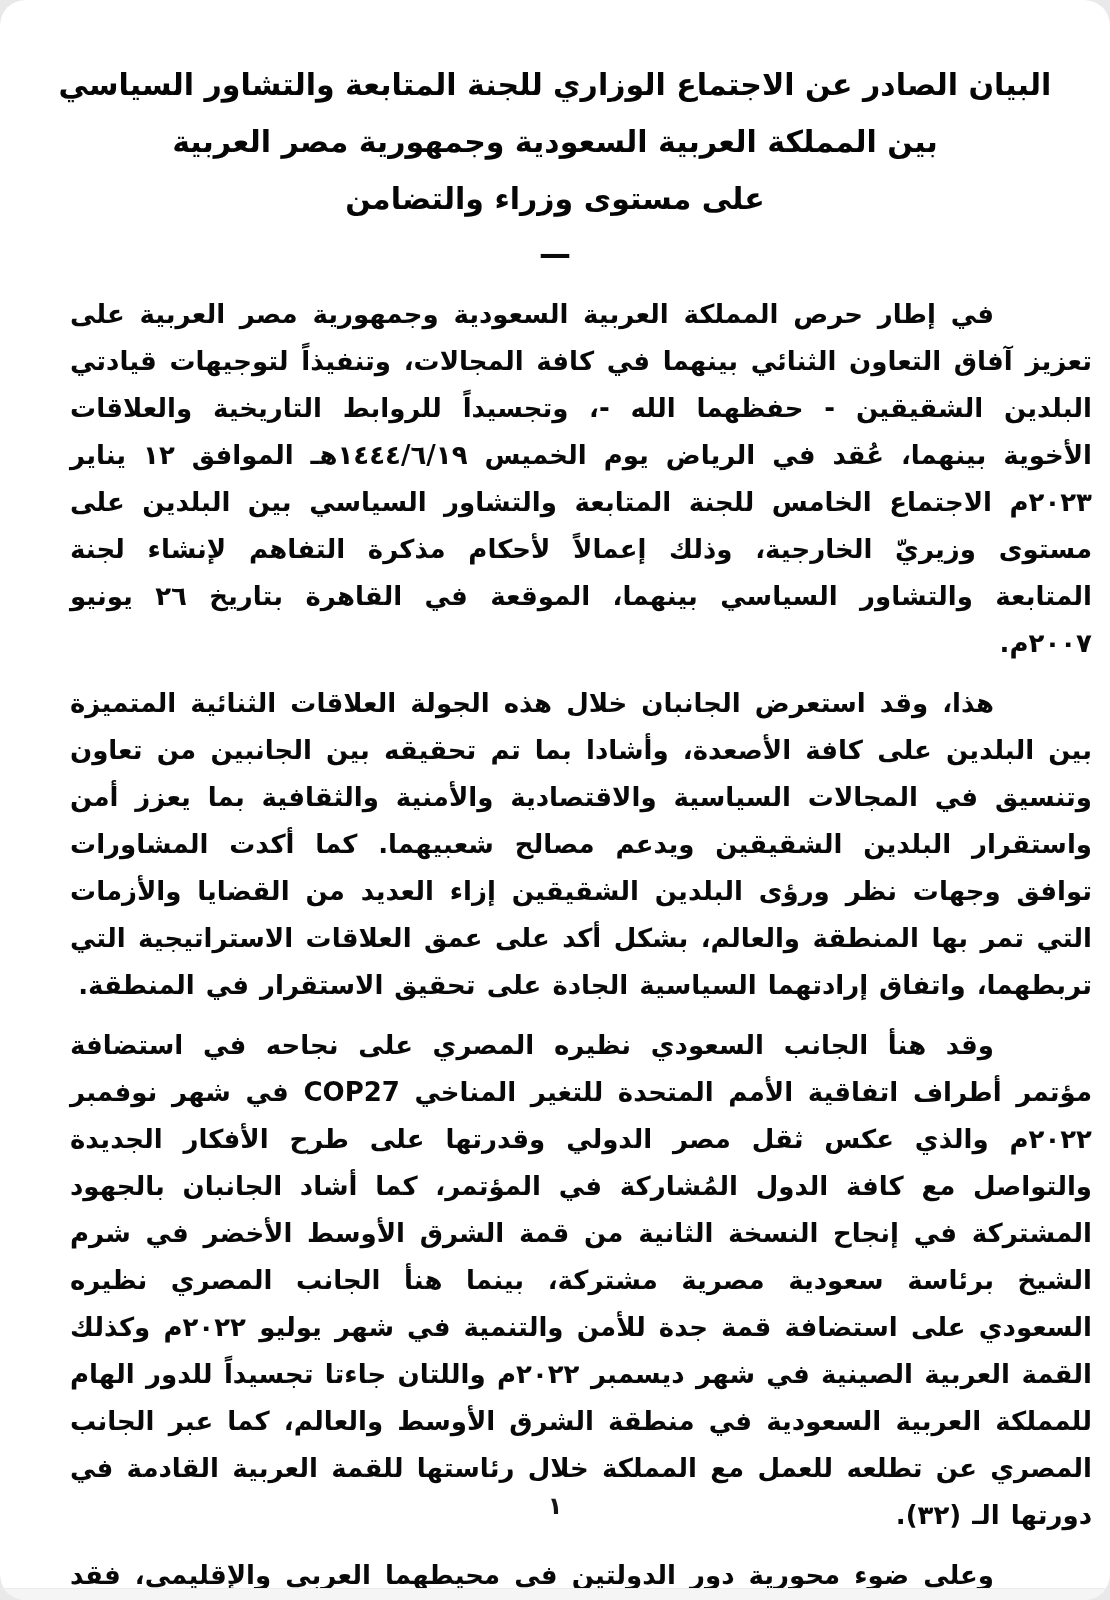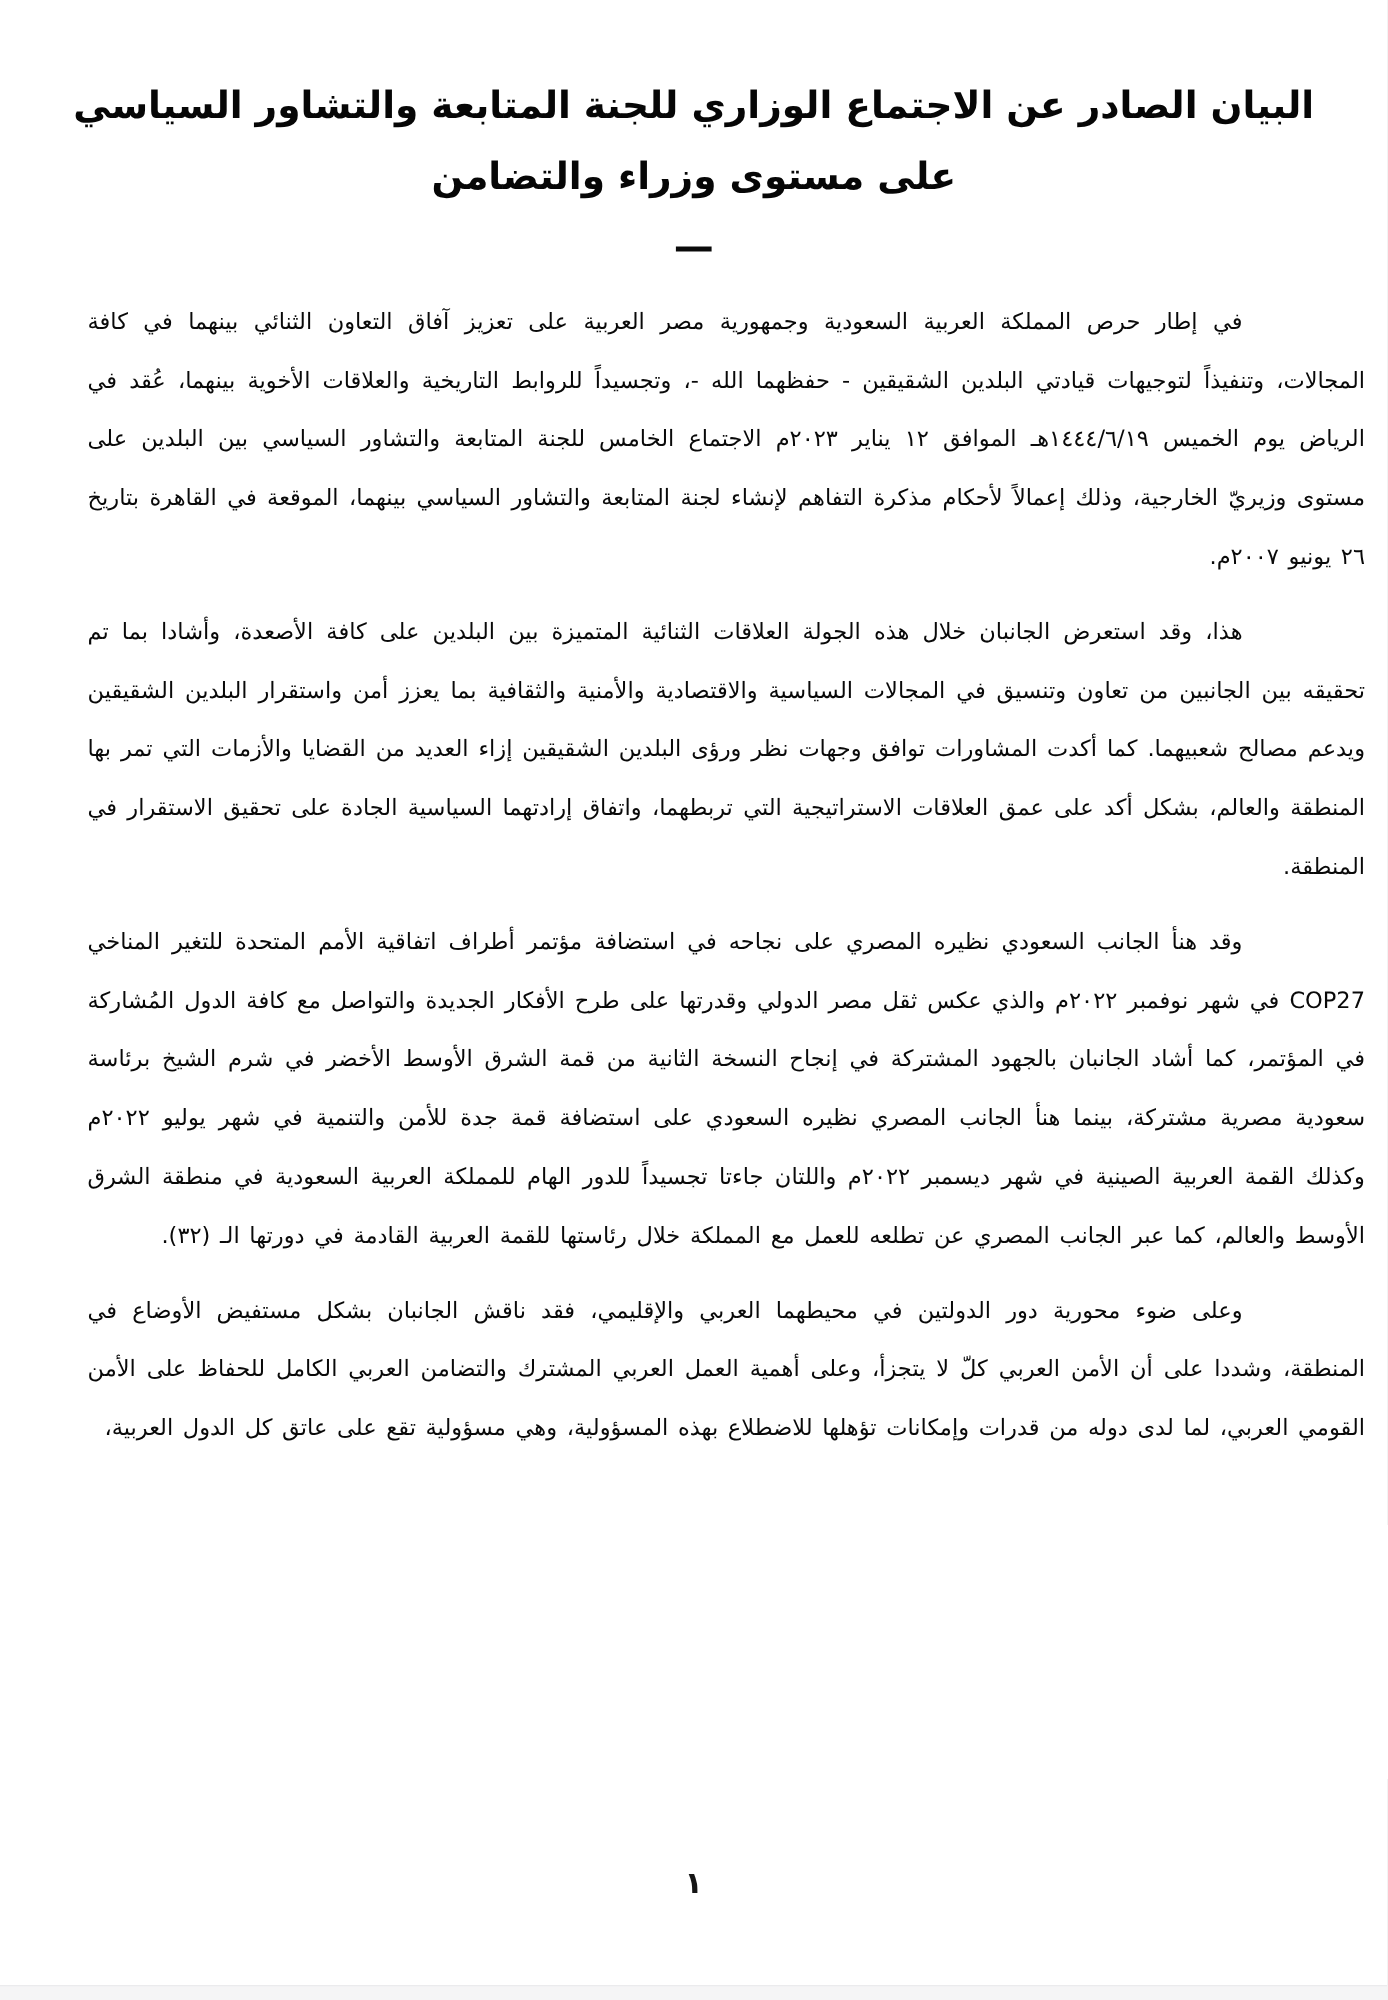--- a/index.html
+++ b/index.html
@@ -1,15 +1,15 @@
 <!DOCTYPE html>
 <html lang="ar" dir="rtl"><head>
 <meta charset="utf-8">
 <style>
-  * { box-sizing: border-box; margin: 0; padding: 0; }
+  * { box-sizing: border-box; margin: 0; padding: 0; border-radius: 25px; }
   html, body { background: #e9e9e9; }
   body { font-family: "DejaVu Sans", sans-serif; }
 
   .page {
     position: relative;
     width: 1110px;
     height: 1600px;
     margin: 0 auto;
     background: #ffffff;
     color: #070707;
@@ -40,22 +40,22 @@
     letter-spacing: 0;
   }
 
   .doc-body {
     padding: 20px 18px 0 70px; 
   }
   .doc-body p {
     direction: rtl;
     text-align: justify;
     text-indent: 98px;
-    font-size: 18px;
-    font-weight: 400;
+    font-size: 26px;
+    font-weight: 700;
     line-height: 47px;
     color: #090909;
     margin-bottom: 13px;
     word-spacing: 2px;
   }
 
   .page-number {
     position: absolute;
     top: 1492px;
     left: 0;
@@ -76,20 +76,21 @@
     border-top: 1px solid #ebebed;
   }
 </style>
 </head>
 <body>
 
 <div class="page">
 
   <div class="doc-header">
     <div class="title-line">البيان الصادر عن الاجتماع الوزاري للجنة المتابعة والتشاور السياسي</div>
+    <div class="title-line">بين المملكة العربية السعودية وجمهورية مصر العربية</div>
     <div class="title-line">على مستوى وزراء والتضامن</div>
     <span class="divider">—</span>
   </div>
 
   <div class="doc-body">
     <p>في إطار حرص المملكة العربية السعودية وجمهورية مصر العربية على تعزيز آفاق التعاون الثنائي بينهما في كافة المجالات، وتنفيذاً لتوجيهات قيادتي البلدين الشقيقين - حفظهما الله -، وتجسيداً للروابط التاريخية والعلاقات الأخوية بينهما، عُقد في الرياض يوم الخميس ١٤٤٤/٦/١٩هـ الموافق ١٢ يناير ٢٠٢٣م الاجتماع الخامس للجنة المتابعة والتشاور السياسي بين البلدين على مستوى وزيريّ الخارجية، وذلك إعمالاً لأحكام مذكرة التفاهم لإنشاء لجنة المتابعة والتشاور السياسي بينهما، الموقعة في القاهرة بتاريخ ٢٦ يونيو ٢٠٠٧م.</p>
     <p>هذا، وقد استعرض الجانبان خلال هذه الجولة العلاقات الثنائية المتميزة بين البلدين على كافة الأصعدة، وأشادا بما تم تحقيقه بين الجانبين من تعاون وتنسيق في المجالات السياسية والاقتصادية والأمنية والثقافية بما يعزز أمن واستقرار البلدين الشقيقين ويدعم مصالح شعبيهما. كما أكدت المشاورات توافق وجهات نظر ورؤى البلدين الشقيقين إزاء العديد من القضايا والأزمات التي تمر بها المنطقة والعالم، بشكل أكد على عمق العلاقات الاستراتيجية التي تربطهما، واتفاق إرادتهما السياسية الجادة على تحقيق الاستقرار في المنطقة.</p>
     <p>وقد هنأ الجانب السعودي نظيره المصري على نجاحه في استضافة مؤتمر أطراف اتفاقية الأمم المتحدة للتغير المناخي COP27 في شهر نوفمبر ٢٠٢٢م والذي عكس ثقل مصر الدولي وقدرتها على طرح الأفكار الجديدة والتواصل مع كافة الدول المُشاركة في المؤتمر، كما أشاد الجانبان بالجهود المشتركة في إنجاح النسخة الثانية من قمة الشرق الأوسط الأخضر في شرم الشيخ برئاسة سعودية مصرية مشتركة، بينما هنأ الجانب المصري نظيره السعودي على استضافة قمة جدة للأمن والتنمية في شهر يوليو ٢٠٢٢م وكذلك القمة العربية الصينية في شهر ديسمبر ٢٠٢٢م واللتان جاءتا تجسيداً للدور الهام للمملكة العربية السعودية في منطقة الشرق الأوسط والعالم، كما عبر الجانب المصري عن تطلعه للعمل مع المملكة خلال رئاستها للقمة العربية القادمة في دورتها الـ (٣٢).</p>
     <p>وعلى ضوء محورية دور الدولتين في محيطهما العربي والإقليمي، فقد ناقش الجانبان بشكل مستفيض الأوضاع في المنطقة، وشددا على أن الأمن العربي كلّ لا يتجزأ، وعلى أهمية العمل العربي المشترك والتضامن العربي الكامل للحفاظ على الأمن القومي العربي، لما لدى دوله من قدرات وإمكانات تؤهلها للاضطلاع بهذه المسؤولية، وهي مسؤولية تقع على عاتق كل الدول العربية،</p>
   </div>

